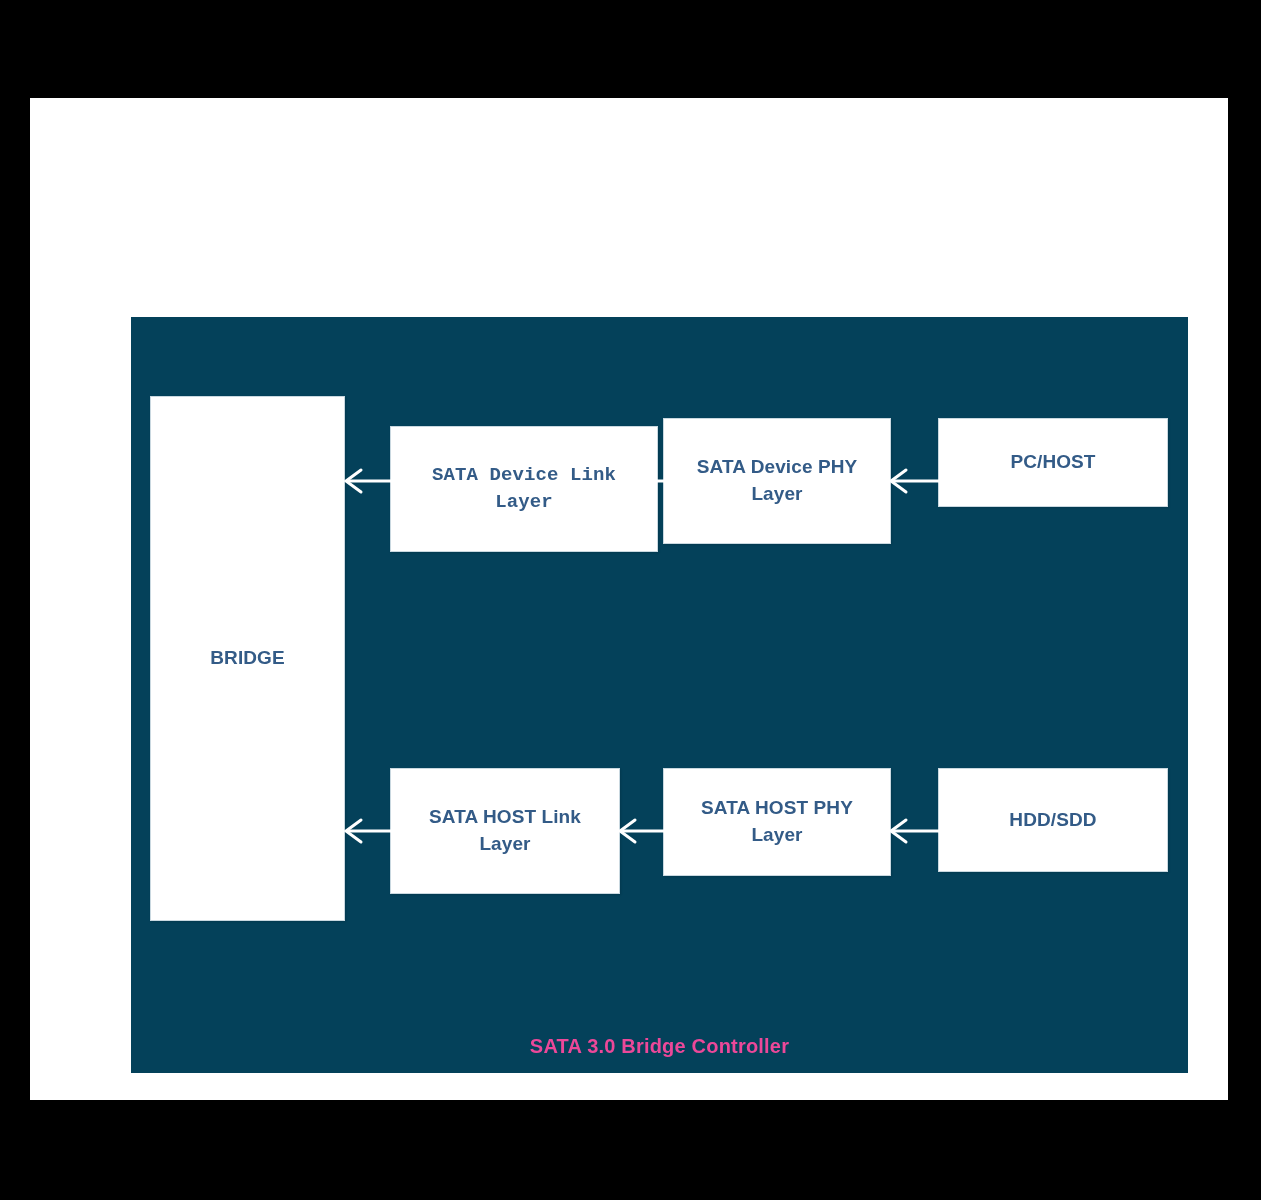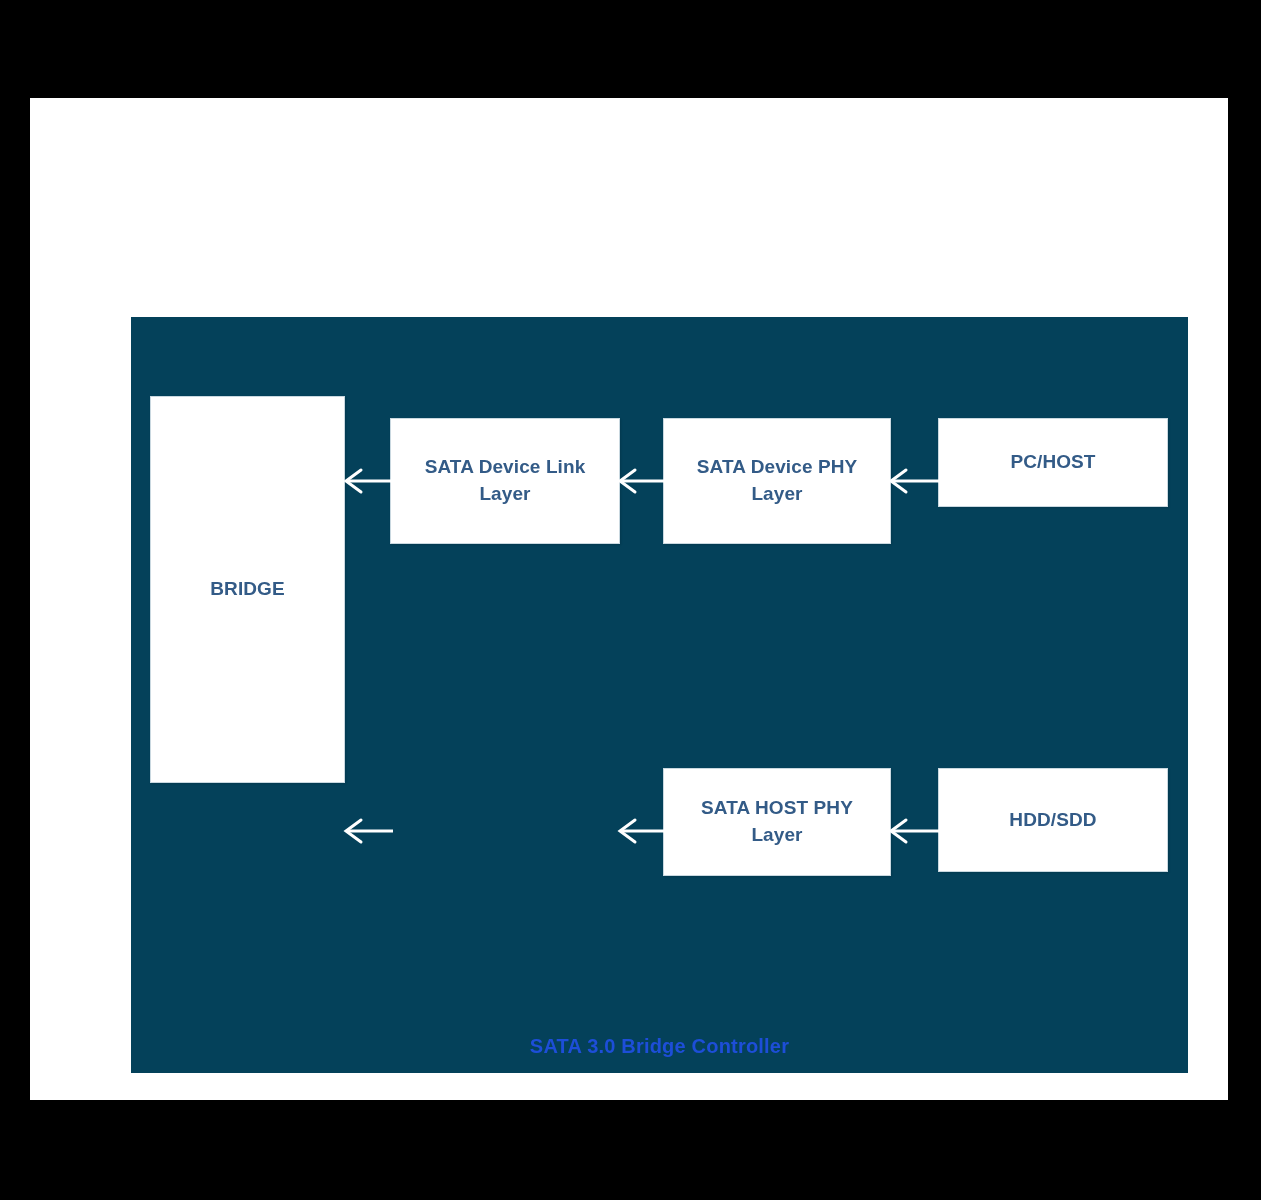--- a/index.html
+++ b/index.html
@@ -59,29 +59,30 @@
     letter-spacing: 0.1px;
     box-shadow: 1px 1px 2px rgba(0,0,0,0.12);
   }
   .block .label { display: block; padding: 0 10px; }
 
   
   #block-bridge {
     left: 120px;
     top: 298px;
     width: 195px;
-    height: 387px;
+    height: 525px;
   }
 
   
   #block-sata-device-link {
     left: 360px;
-    top: 320px;
-    width: 230px;
+    top: 328px;
+    width: 268px;
     height: 126px;
+    font-family: Liberation Mono, monospace;
   }
   #block-sata-device-phy {
     left: 633px;
     top: 320px;
     width: 228px;
     height: 126px;
   }
   #block-pc-host {
     left: 908px;
     top: 320px;
@@ -124,21 +125,21 @@
   #arrow-host-phy-to-link      { left: 587px; top: 718px; width: 49px; }
   #arrow-hdd-to-host-phy       { left: 858px; top: 718px; width: 53px; }
 
   
   #panel-caption {
     position: absolute;
     left: 101px;
     top: 937px;
     width: 1057px;
     text-align: center;
-    color: #1d4ed8;
+    color: #ec4899;
     font-weight: bold;
     font-size: 20px;
     letter-spacing: 0.2px;
   }
 </style>
 </head>
 <body>
 
 <div id="canvas">
 
@@ -153,20 +154,23 @@
     <div class="block" id="block-sata-device-link">
       <span class="label">SATA Device Link Layer</span>
     </div>
     <div class="block" id="block-sata-device-phy">
       <span class="label">SATA Device PHY Layer</span>
     </div>
     <div class="block" id="block-pc-host">
       <span class="label">PC/HOST</span>
     </div>
 
+    <div class="block" id="block-sata-host-link">
+      <span class="label">SATA HOST Link Layer</span>
+    </div>
     <div class="block" id="block-sata-host-phy">
       <span class="label">SATA HOST PHY Layer</span>
     </div>
     <div class="block" id="block-hdd-sdd">
       <span class="label">HDD/SDD</span>
     </div>
 
     <div class="arrow" id="arrow-device-link-to-bridge">
       <svg width="50" height="30" viewBox="0 0 50 30">
         <line x1="50" y1="15" x2="4" y2="15" stroke="#ffffff" stroke-width="3"></line>

